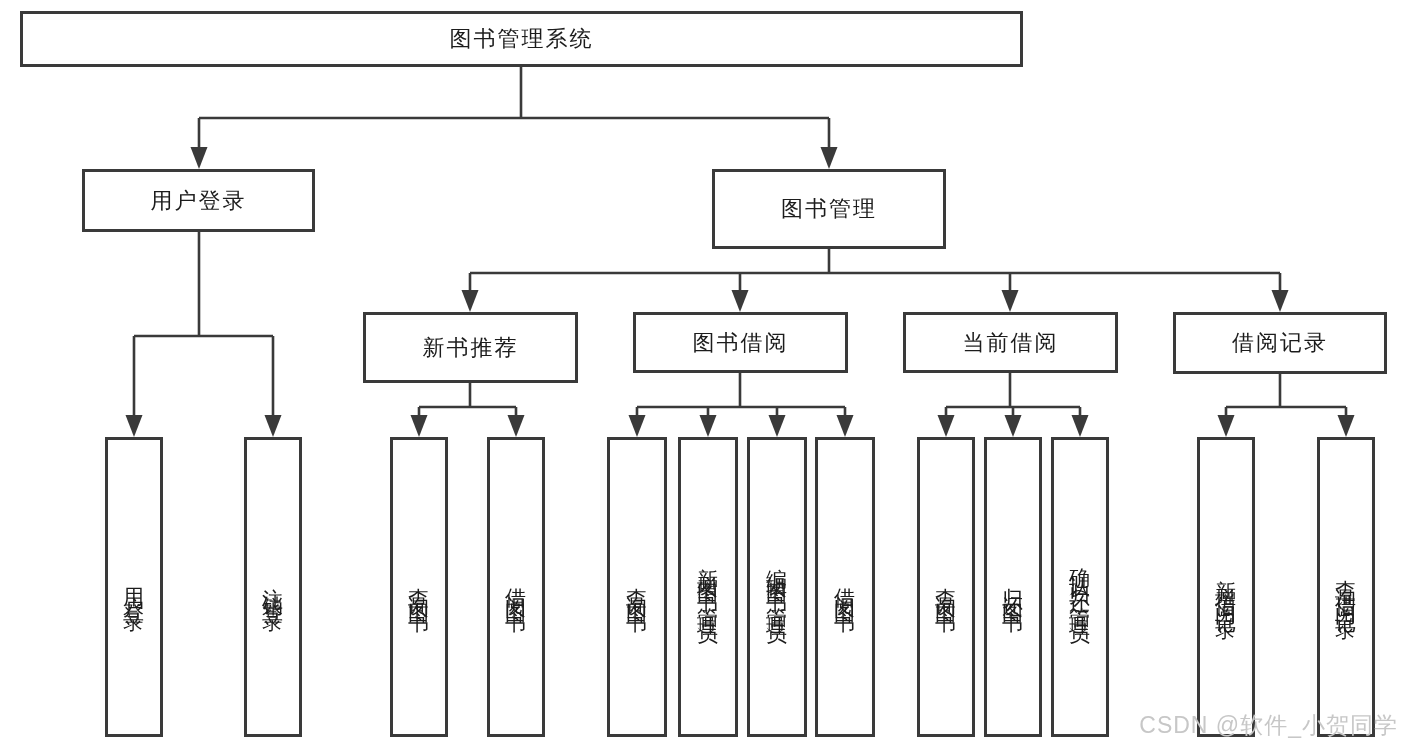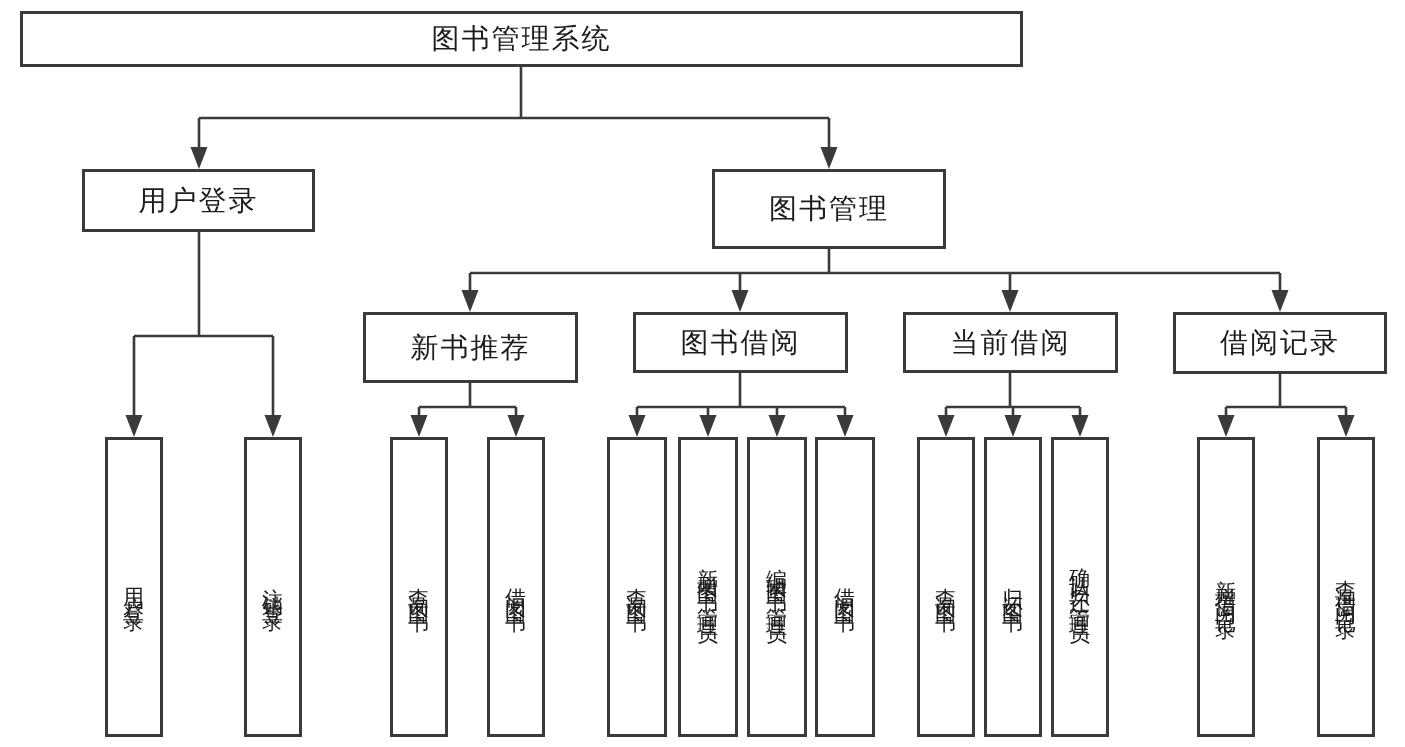--- a/index.html
+++ b/index.html
@@ -37,21 +37,21 @@
     position: absolute;
     border: 3px solid var(--line);
     background: #fff;
     display: flex;
     align-items: center;
     justify-content: center;
     color: var(--text);
     z-index: 1;
   }
   .h-label {
-    font-size: 28px;
+    font-size: 22px;
     letter-spacing: 2px;
     white-space: nowrap;
   }
   .leaf .v-label {
     writing-mode: vertical-rl;
     text-orientation: mixed;
     font-size: 21px;
     letter-spacing: 8px;
     line-height: 1;
     white-space: nowrap;
@@ -183,14 +183,15 @@
     <span class="v-label">确认归还（管理员）</span>
   </div>
 
   <div class="box leaf" style="left:1197px; top:437px; width:58px; height:300px;">
     <span class="v-label">新增借阅记录</span>
   </div>
   <div class="box leaf" style="left:1317px; top:437px; width:58px; height:300px;">
     <span class="v-label">查询借阅记录</span>
   </div>
 
+  <div class="watermark">CSDN @软件_小贺同学</div>
 
 </div>
 
 </body></html>

